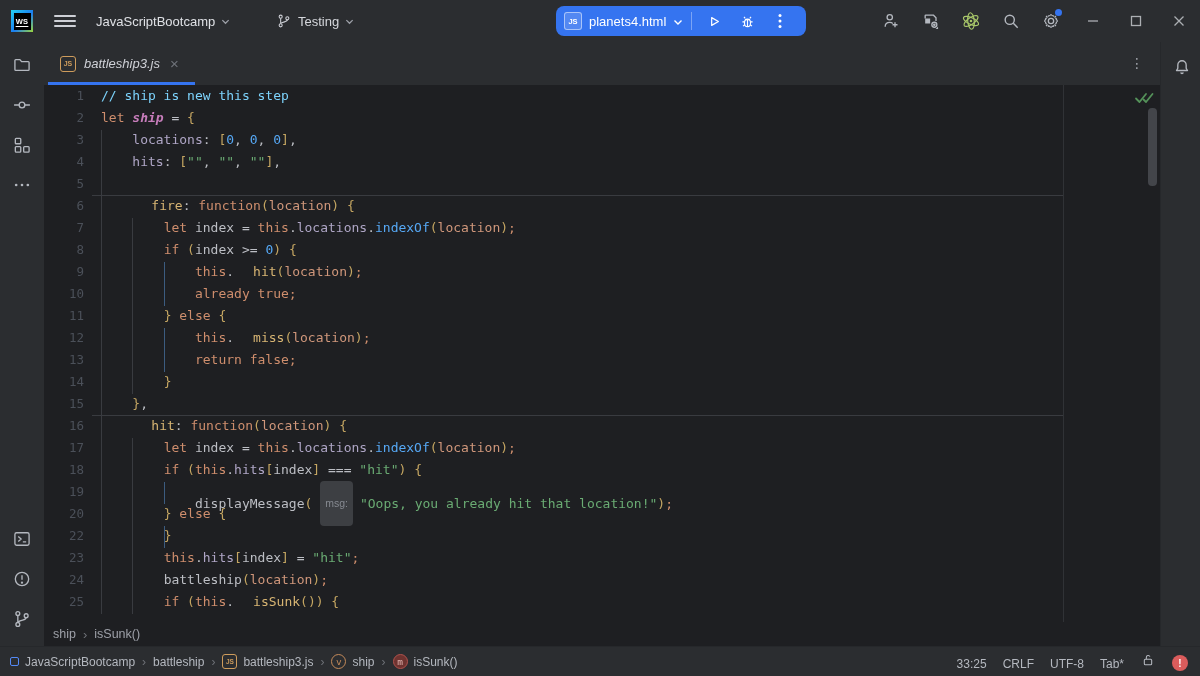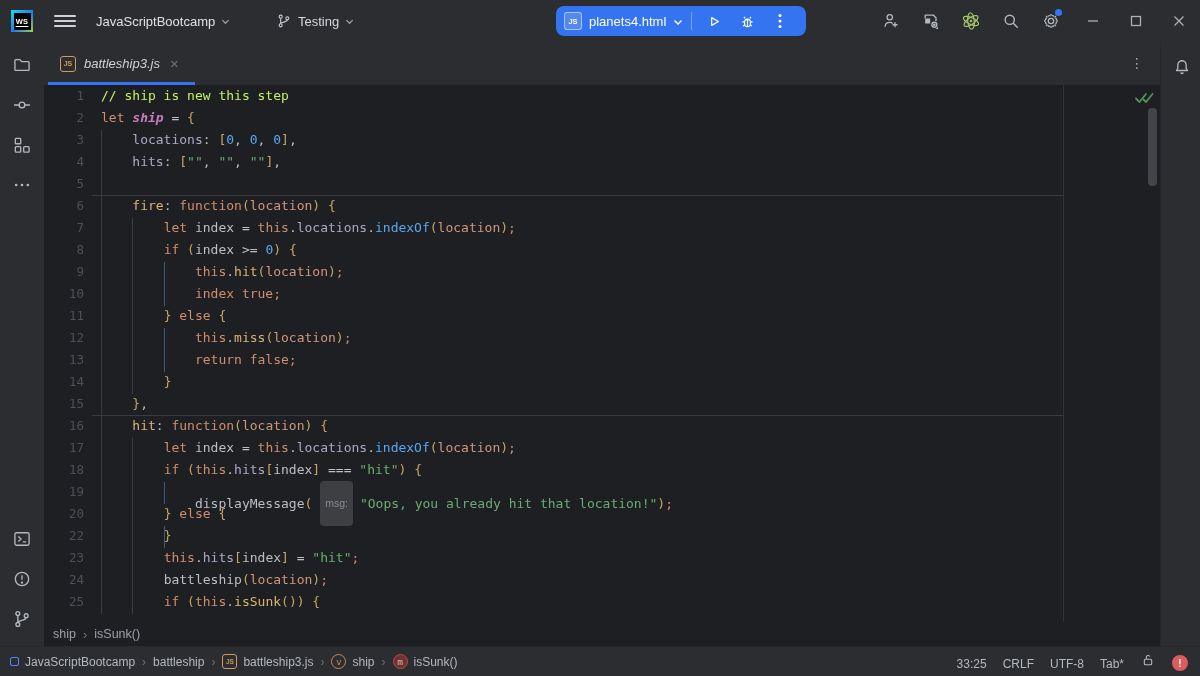--- a/index.html
+++ b/index.html
@@ -62,25 +62,25 @@
   .tab-label { font-style:italic; font-size:13px; color:#CED0D6; }
   .tab-close { color:#6F737A; font-size:15px; line-height:1; padding:2px; cursor:pointer; }
   .tab-kebab { position:absolute; right:14px; top:12px; width:18px; height:18px; color:#9DA0A8;
     font-size:14px; letter-spacing:0; display:flex; align-items:center; justify-content:center; cursor:pointer; }
 
   
   .editor { position:absolute; left:44px; top:85px; width:1116px; height:537px; background:#1E1F22; overflow:hidden; }
   .code-line { display:flex; height:22px; line-height:22px; font-family:"DejaVu Sans Mono","Liberation Mono",monospace; font-size:13px; }
   .ln { width:40px; text-align:right; color:#4B5059; font-size:12.5px; flex:none; user-select:none; }
   .code { white-space:pre; padding-left:17px; color:#BCBEC4; }
-  .tk-cm { color:#bef264; }
+  .tk-cm { color:#7dd3fc; }
   .tk-kw { color:#CF8E6D; }
   .tk-vr { color:#C77DBB; font-weight:bold; font-style:italic; }
   .tk-pr { color:#AFA6C6; }
-  .tk-fd { color:#D8B573; }
+  .tk-fd { color:#D8B573;margin-left:19px; }
   .tk-fc { color:#56A8F5; }
   .tk-pm { color:#D0977B; }
   .tk-num { color:#56A8F5; }
   .tk-str { color:#6AAB73; }
   .tk-br { color:#C5A662; }
   .tk-df { color:#BCBEC4; }
   .tk-sc { color:#CF8E6D; }
   .inlay { display:inline-block; background:#3D3F43; color:#868A91; font-size:10.5px;
     font-family:"Liberation Sans",sans-serif; border-radius:4px; padding:16px 5px; margin-right:7px;
     vertical-align:1px; line-height:13px; }
@@ -344,21 +344,21 @@
         <div class="code-line">
           <span class="ln">8</span>
           <span class="code"><span class="tk-df">        </span><span class="tk-kw">if </span><span class="tk-br">(</span><span class="tk-df">index &gt;= </span><span class="tk-num">0</span><span class="tk-br">)</span><span class="tk-df"> </span><span class="tk-br">{</span></span>
         </div>
         <div class="code-line">
           <span class="ln">9</span>
           <span class="code"><span class="tk-df">            </span><span class="tk-kw">this</span><span class="tk-df">.</span><span class="tk-fd">hit</span><span class="tk-br">(</span><span class="tk-pm">location</span><span class="tk-br">)</span><span class="tk-sc">;</span></span>
         </div>
         <div class="code-line">
           <span class="ln">10</span>
-          <span class="code"><span class="tk-df">            </span><span class="tk-kw">index true</span><span class="tk-sc">;</span></span>
+          <span class="code"><span class="tk-df">            </span><span class="tk-kw">already true</span><span class="tk-sc">;</span></span>
         </div>
         <div class="code-line">
           <span class="ln">11</span>
           <span class="code"><span class="tk-df">        </span><span class="tk-br">}</span><span class="tk-kw"> else </span><span class="tk-br">{</span></span>
         </div>
         <div class="code-line">
           <span class="ln">12</span>
           <span class="code"><span class="tk-df">            </span><span class="tk-kw">this</span><span class="tk-df">.</span><span class="tk-fd">miss</span><span class="tk-br">(</span><span class="tk-pm">location</span><span class="tk-br">)</span><span class="tk-sc">;</span></span>
         </div>
         <div class="code-line">

